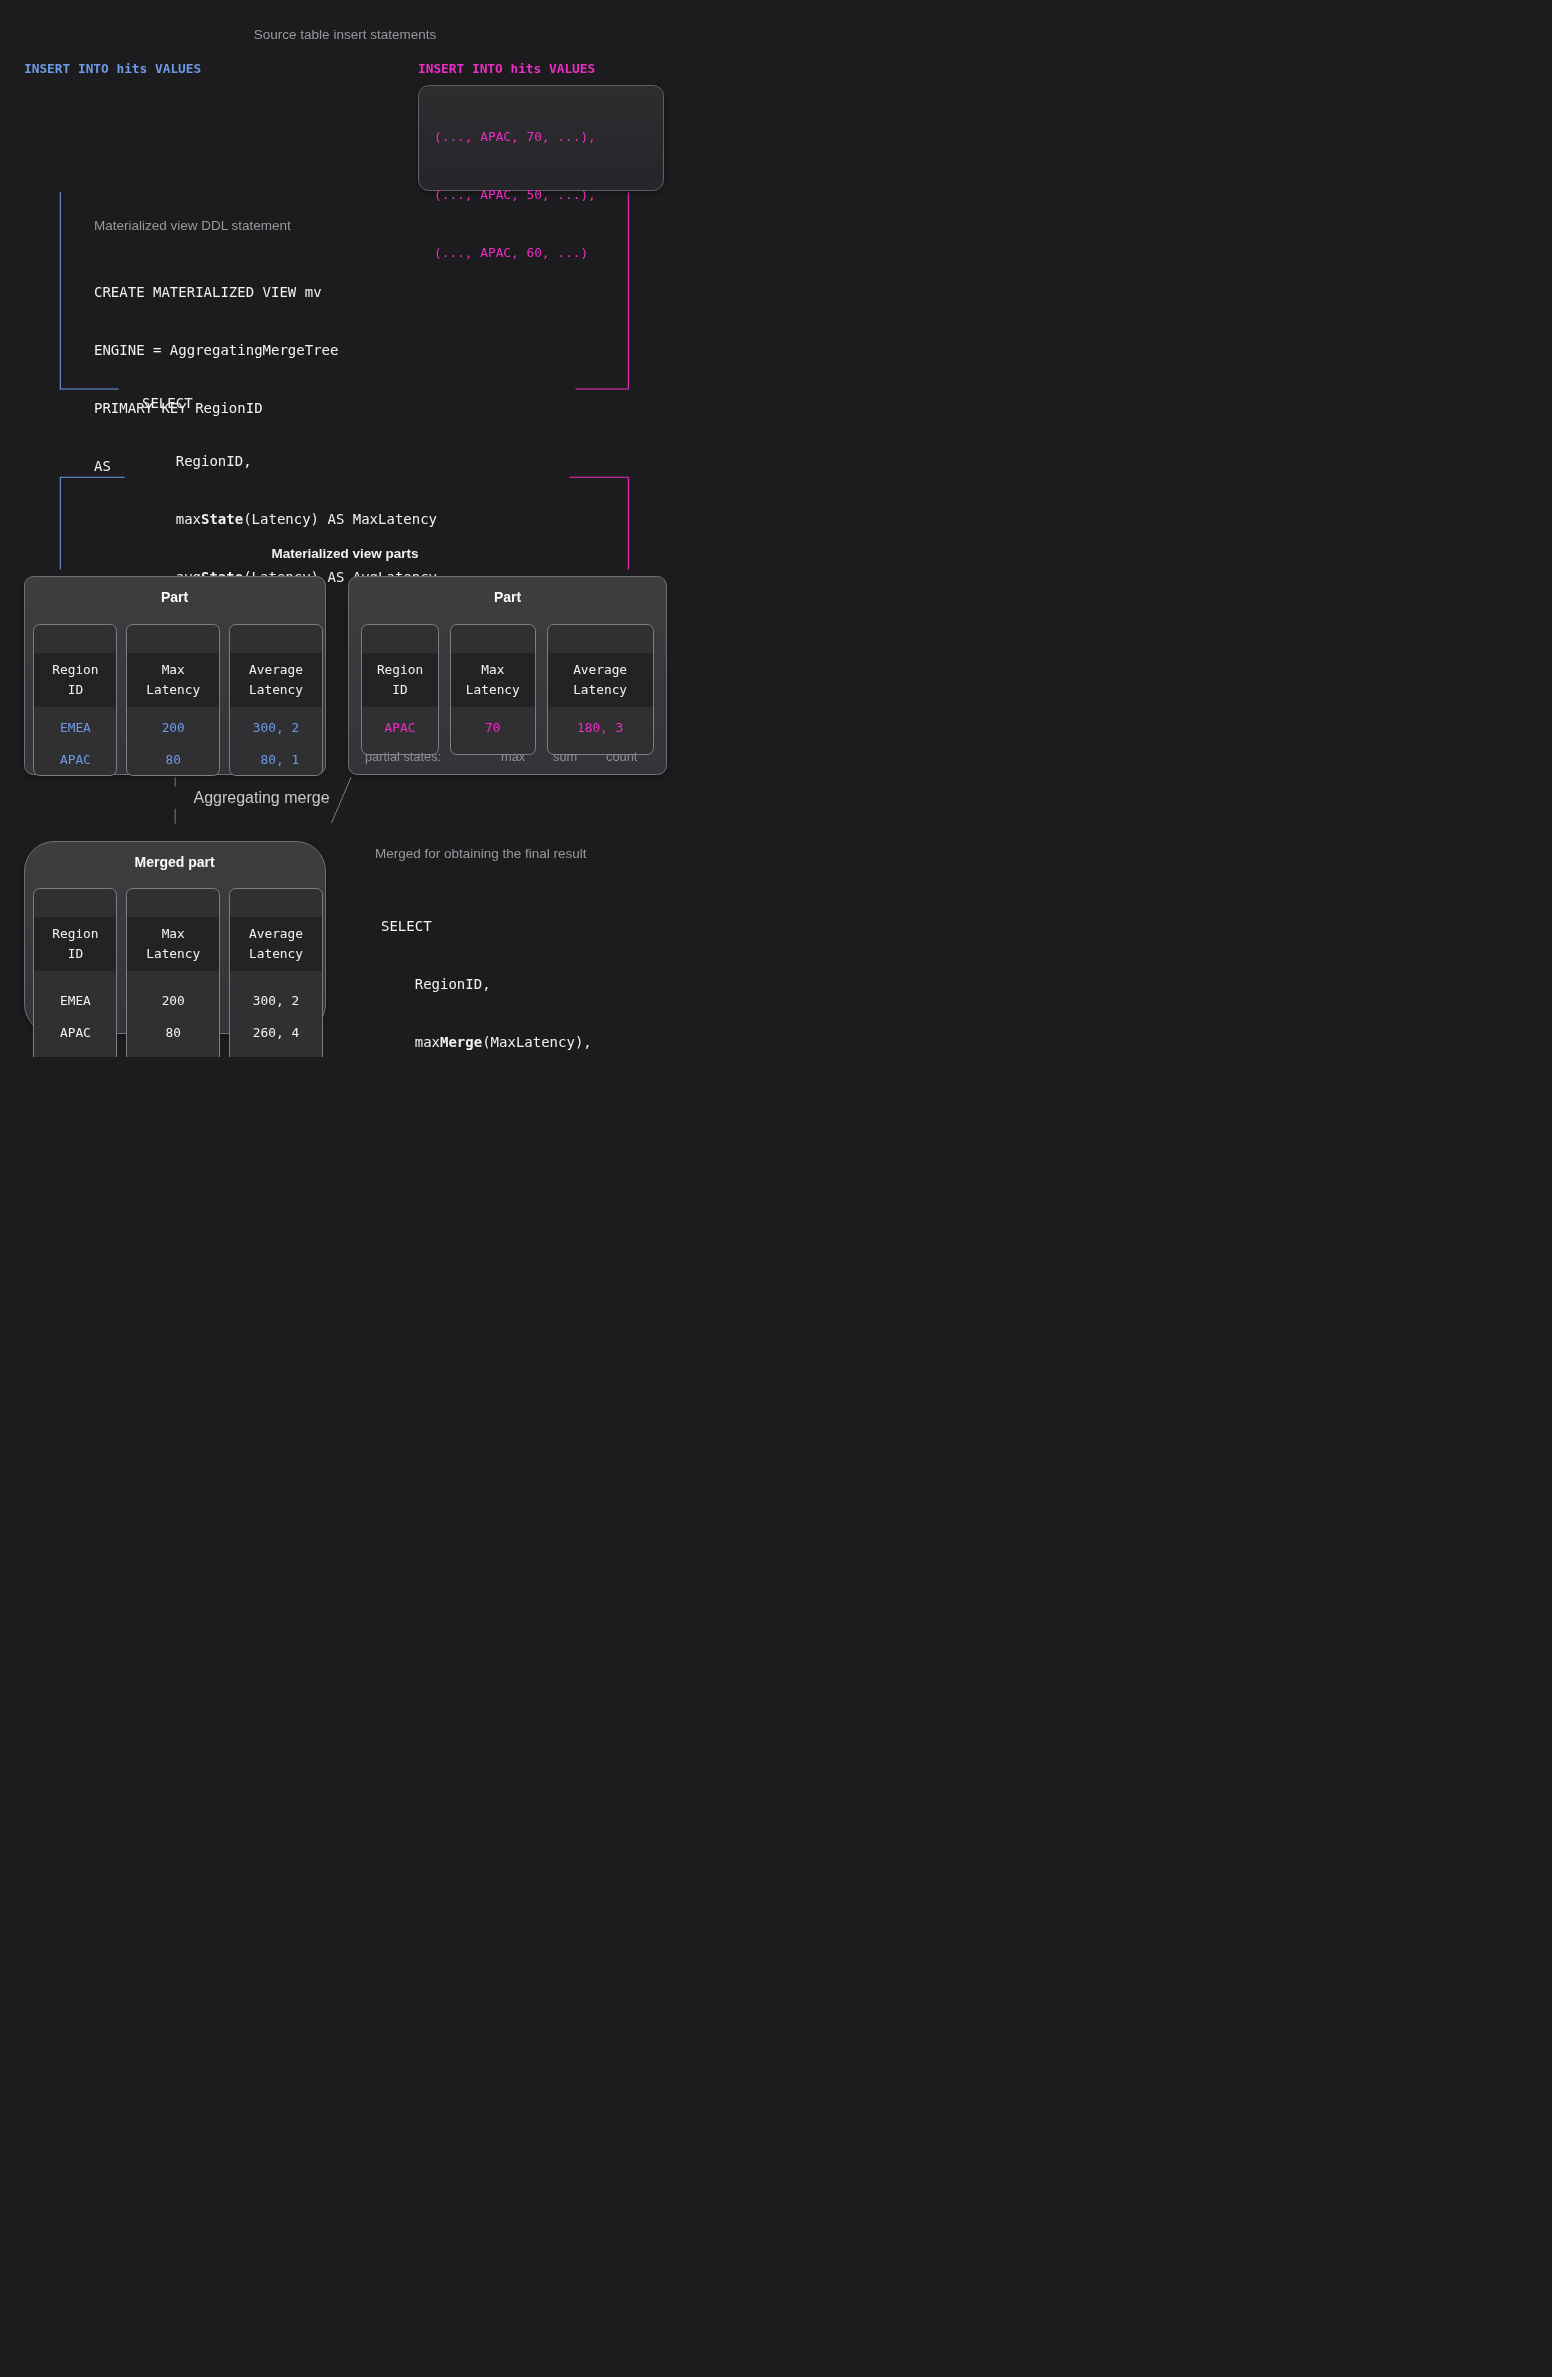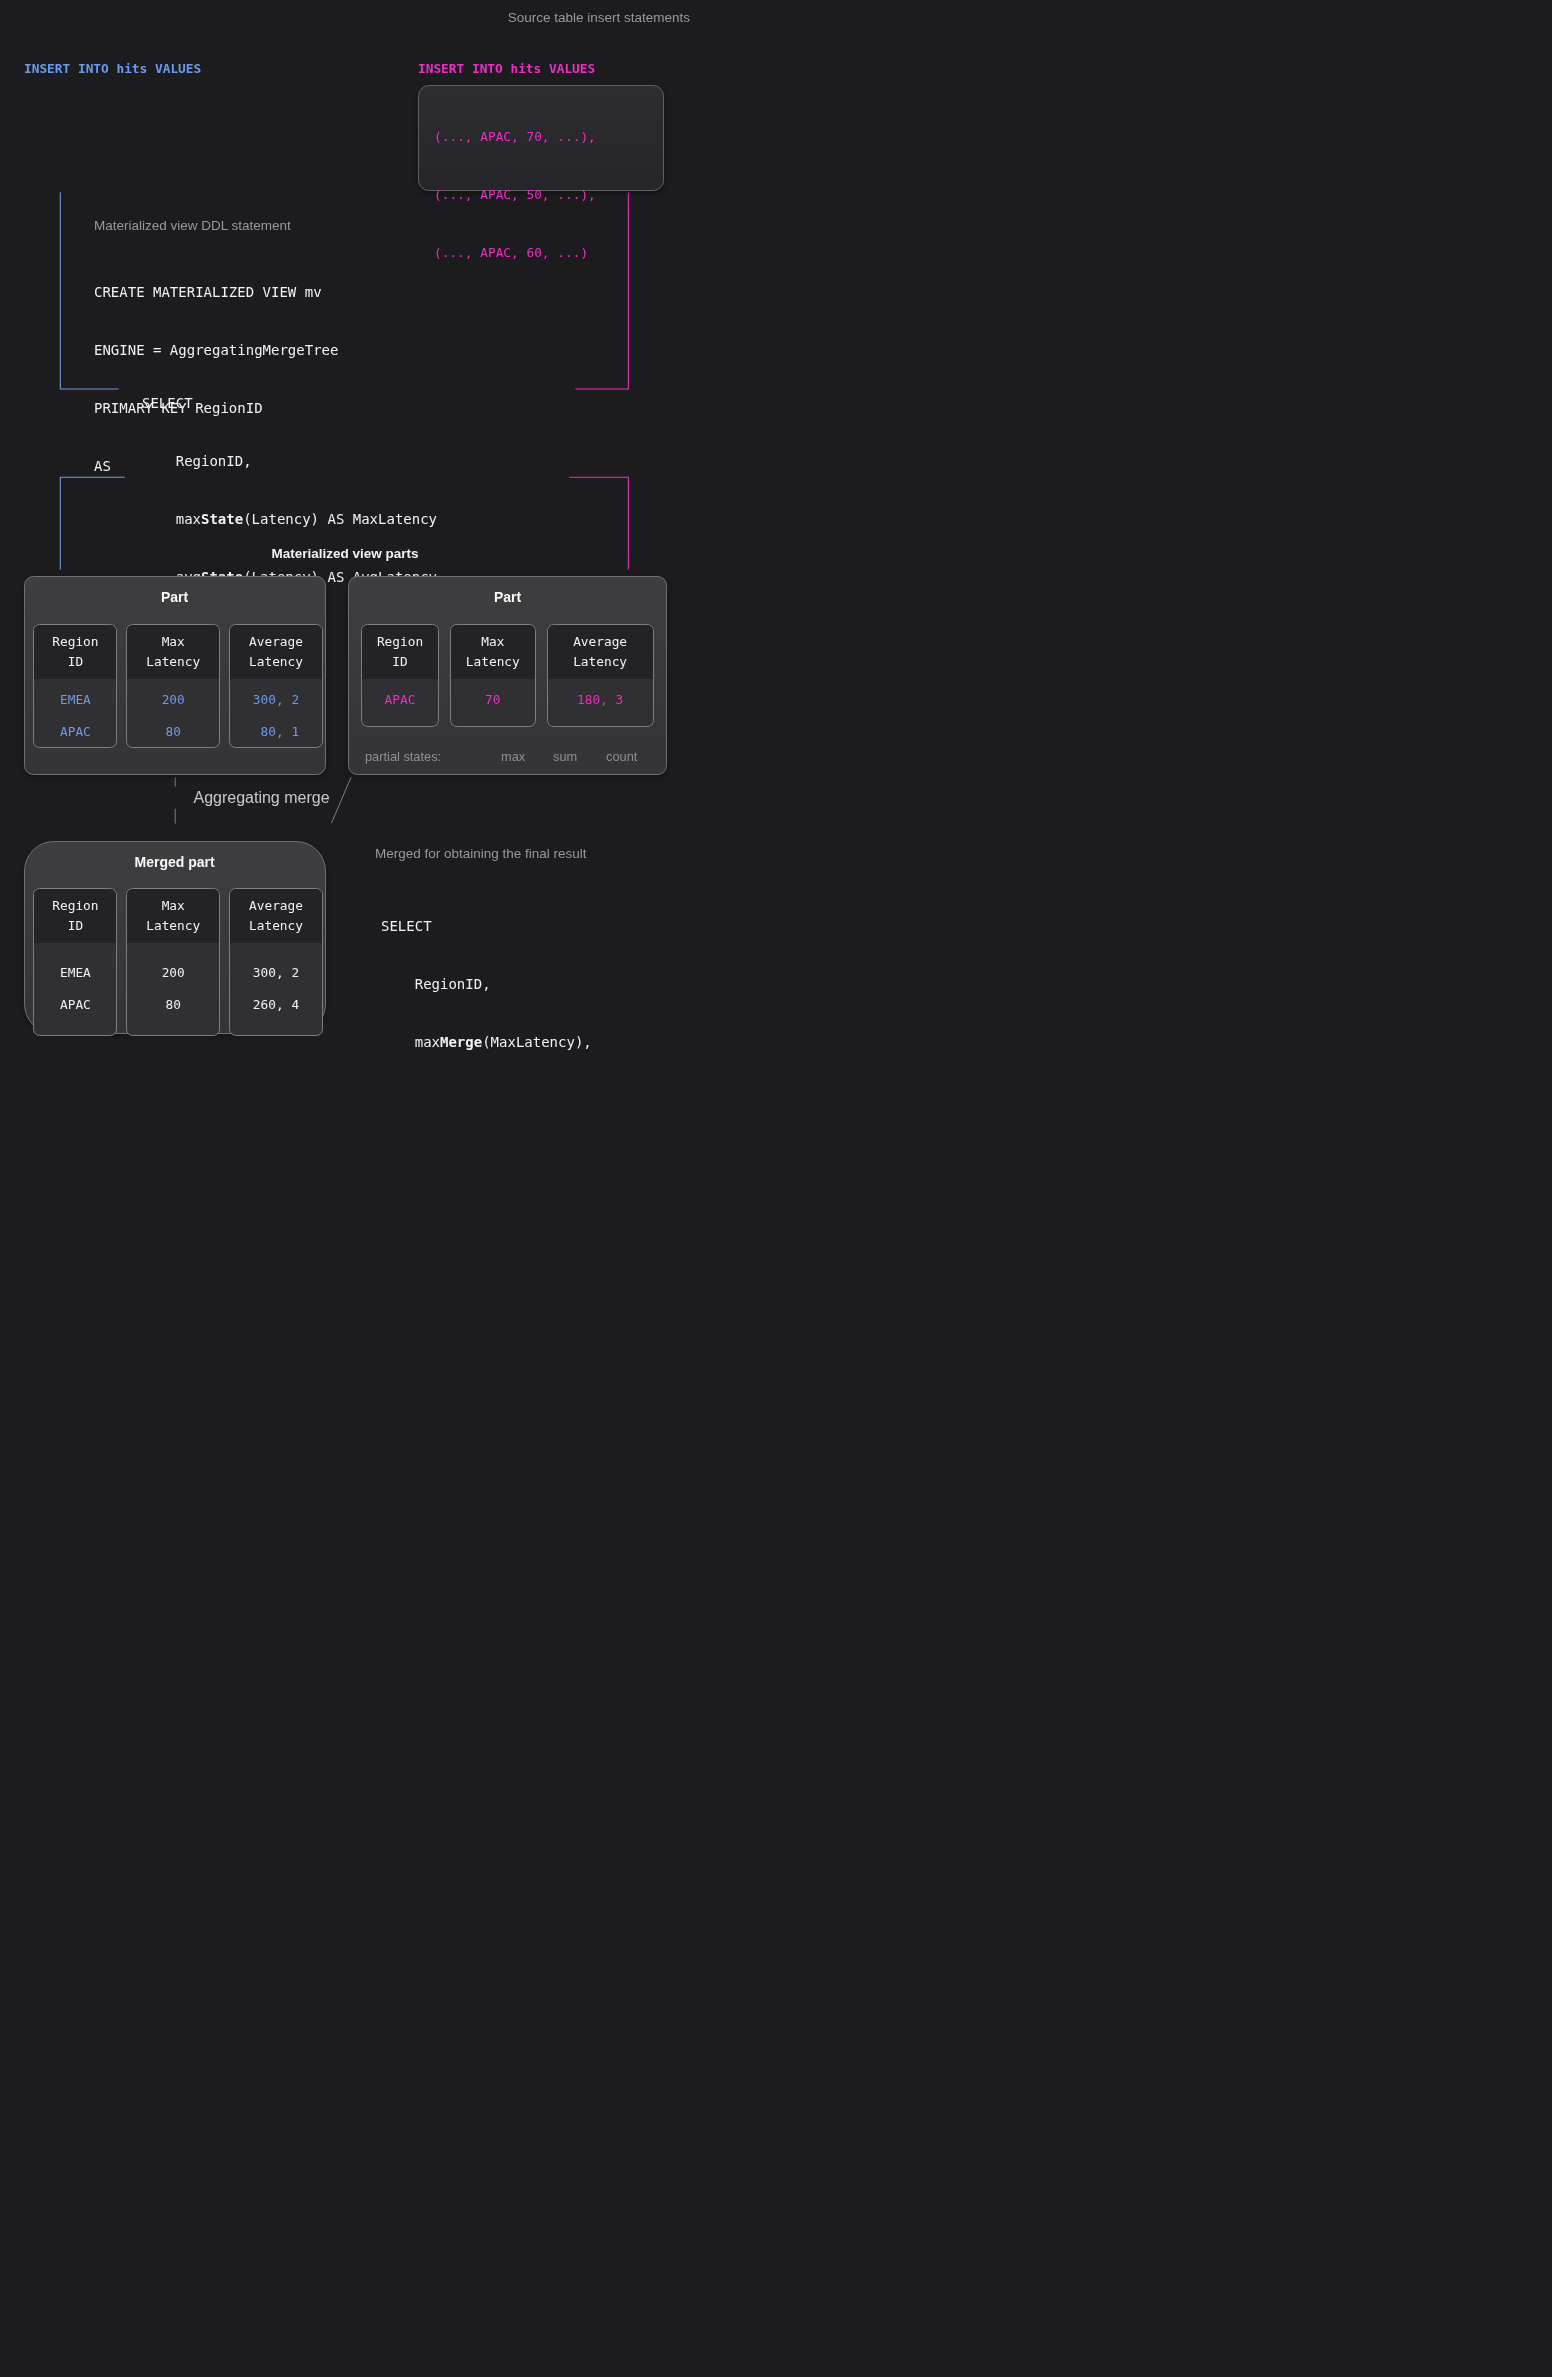--- a/index.html
+++ b/index.html
@@ -36,21 +36,21 @@
 
   .pbox{border:0.7px solid #6f6f74;border-radius:9.4px;box-sizing:border-box;
         background:linear-gradient(180deg,#3e3e41,#343438);
         box-shadow:0 2px 5.4px rgba(0,0,0,.35);}
   .pbox-title{margin-top:12px;height:17.5px;line-height:17.5px;text-align:center;
               color:#fafafa;font-size:14px;font-weight:600;}
   .cards{position:absolute;top:47px;display:flex;}
   .card{border:0.7px solid #7d7d82;border-radius:6.7px;overflow:hidden;background:#303033;}
   .card-head{height:54px;background:#232326;color:#f2f2f4;display:grid;place-items:center;
              font-family:"DejaVu Sans Mono",monospace;font-size:12.8px;line-height:20px;
-             white-space:pre-line;text-align:center;}
+             white-space:pre-line;text-align:center;margin-top:28px;}
   .card-body{padding-top:5.4px;}
   .cell{height:32px;line-height:32px;text-align:center;
         font-family:"DejaVu Sans Mono",monospace;font-size:12.8px;white-space:pre;}
 
   .partial{color:#8e8e93;font-size:12.8px;height:16px;line-height:16px;}
 </style>
 </head>
 <body>
 
 <div class="page">
@@ -72,21 +72,21 @@
     <path class="ln-blue" d="M185,708 L89.5,708 L89.5,845" marker-end="url(#ah-blue)"></path>
     <path class="ln-magenta" d="M845,708 L932.5,708 L932.5,845" marker-end="url(#ah-magenta)"></path>
     <path class="ln-gray" d="M260,1153 L260,1167"></path>
     <path class="ln-gray" d="M260,1200 L260,1222" marker-end="url(#ah-gray)"></path>
     <path class="ln-gray" d="M521,1153 L492,1221" marker-end="url(#ah-gray)"></path>
     <path class="ln-gray" d="M763,1111 L763,1089" marker-end="url(#ah-gray)"></path>
     <path class="ln-gray" d="M838,1111 L852,1089" marker-end="url(#ah-gray)"></path>
     <path class="ln-gray" d="M935,1111 L935,1089" marker-end="url(#ah-gray)"></path>
   </svg>
 
-  <div class="abs gray-title" style="top:10px;left:0;width:690px;text-align:right;">Source table insert statements</div>
+  <div class="abs gray-title" style="top:27px;left:0;width:690px;text-align:center;">Source table insert statements</div>
 
   <div class="abs mono ins-head c-blue" style="left:24px;top:61px;">INSERT INTO hits VALUES</div>
 
   <div class="abs mono ins-head c-magenta" style="left:418px;top:61px;">INSERT INTO hits VALUES</div>
   <div class="abs mono ins-box c-magenta" style="left:418px;top:85px;width:246px;">
     <div>(..., APAC, 70, ...),</div>
     <div>(..., APAC, 50, ...),</div>
     <div>(..., APAC, 60, ...)</div>
   </div>
 

